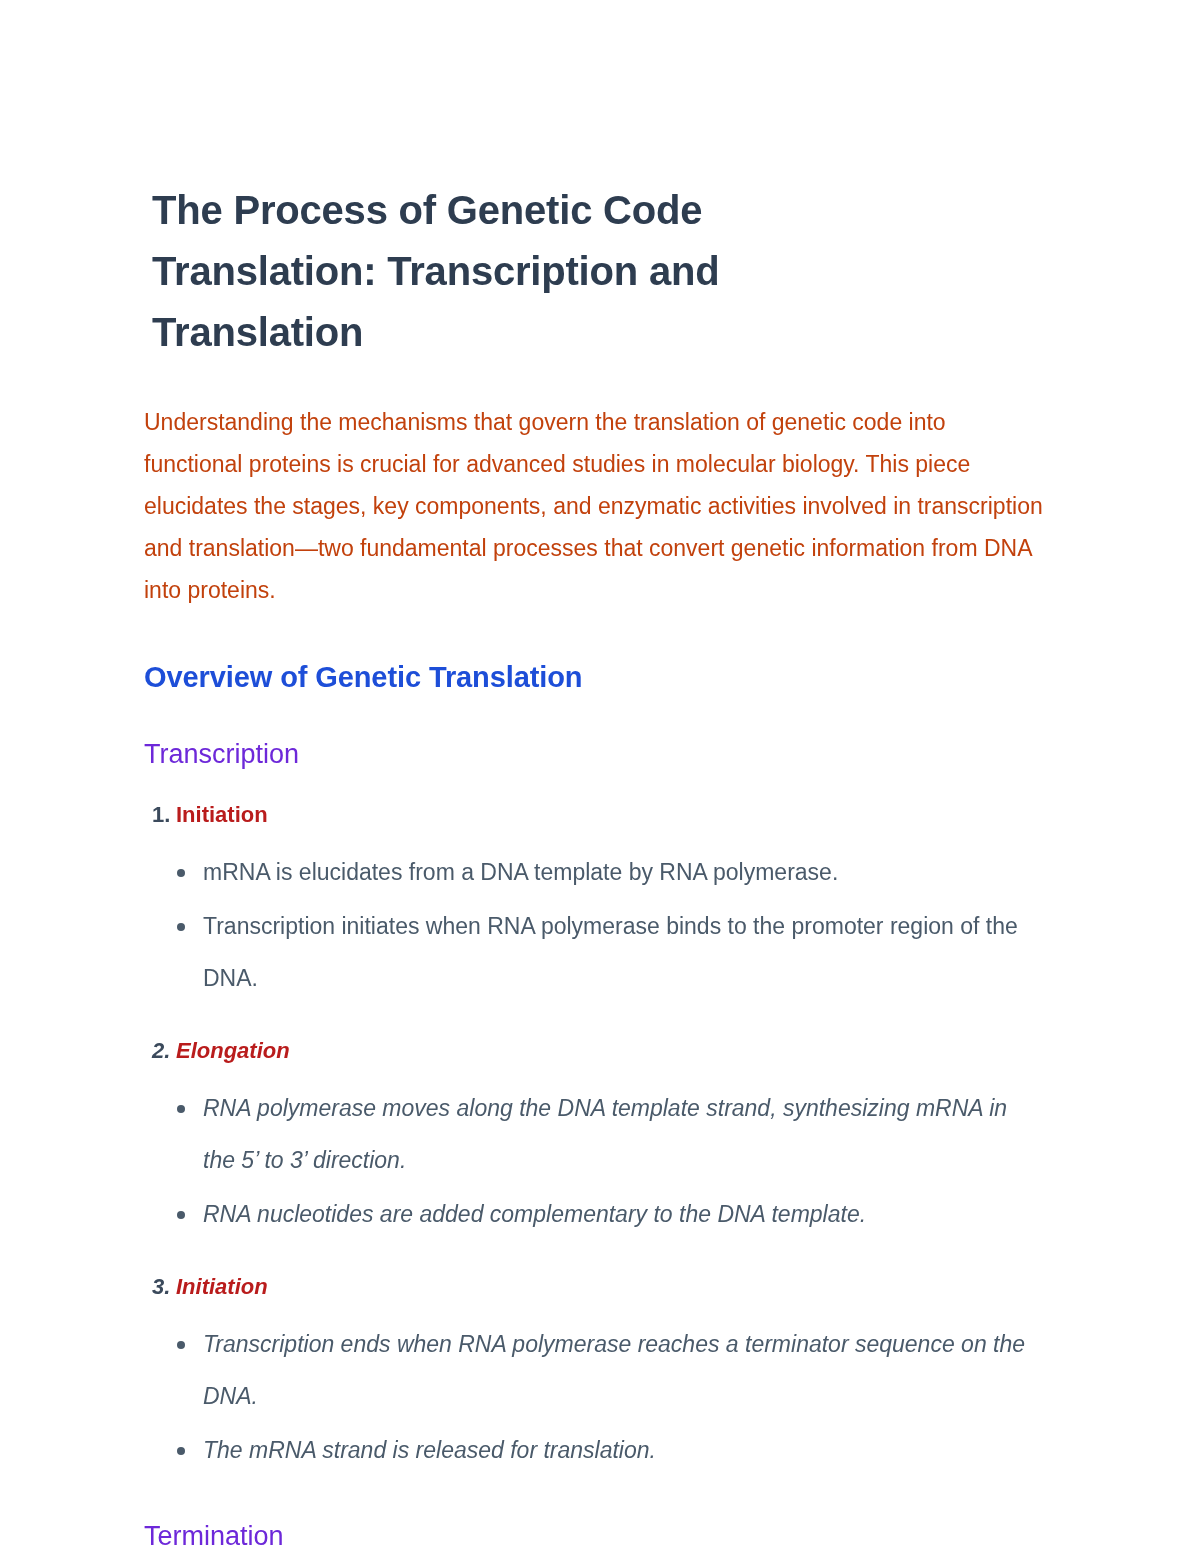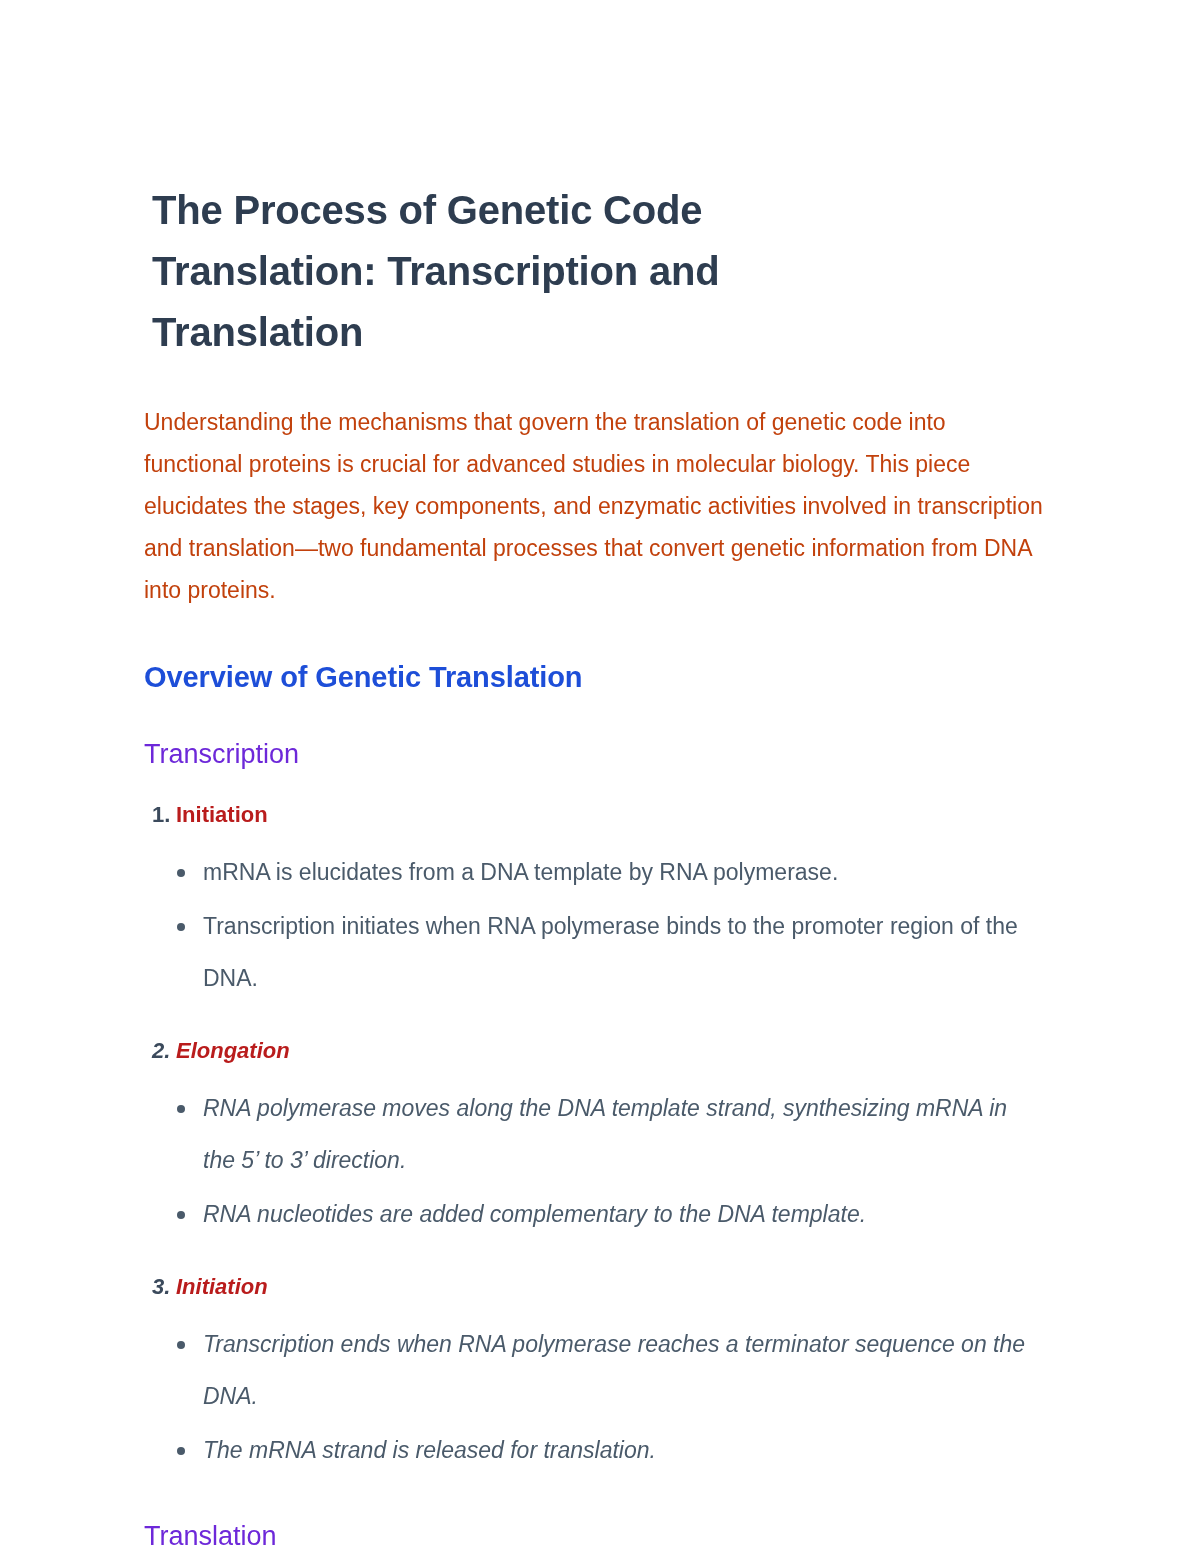--- a/index.html
+++ b/index.html
@@ -165,15 +165,15 @@
     <li class="step">
       <div class="step-label">Initiation</div>
       <ul class="bullets">
         <li class="bullet">Transcription ends when RNA polymerase reaches a terminator sequence on the DNA.</li>
         <li class="bullet">The mRNA strand is released for translation.</li>
       </ul>
     </li>
 
   </ol>
 
-  <h3 class="h3 trailing-heading">Translation</h3>
+  <h3 class="h3 trailing-heading">Termination</h3>
 
 </div>
 
 </body></html>

